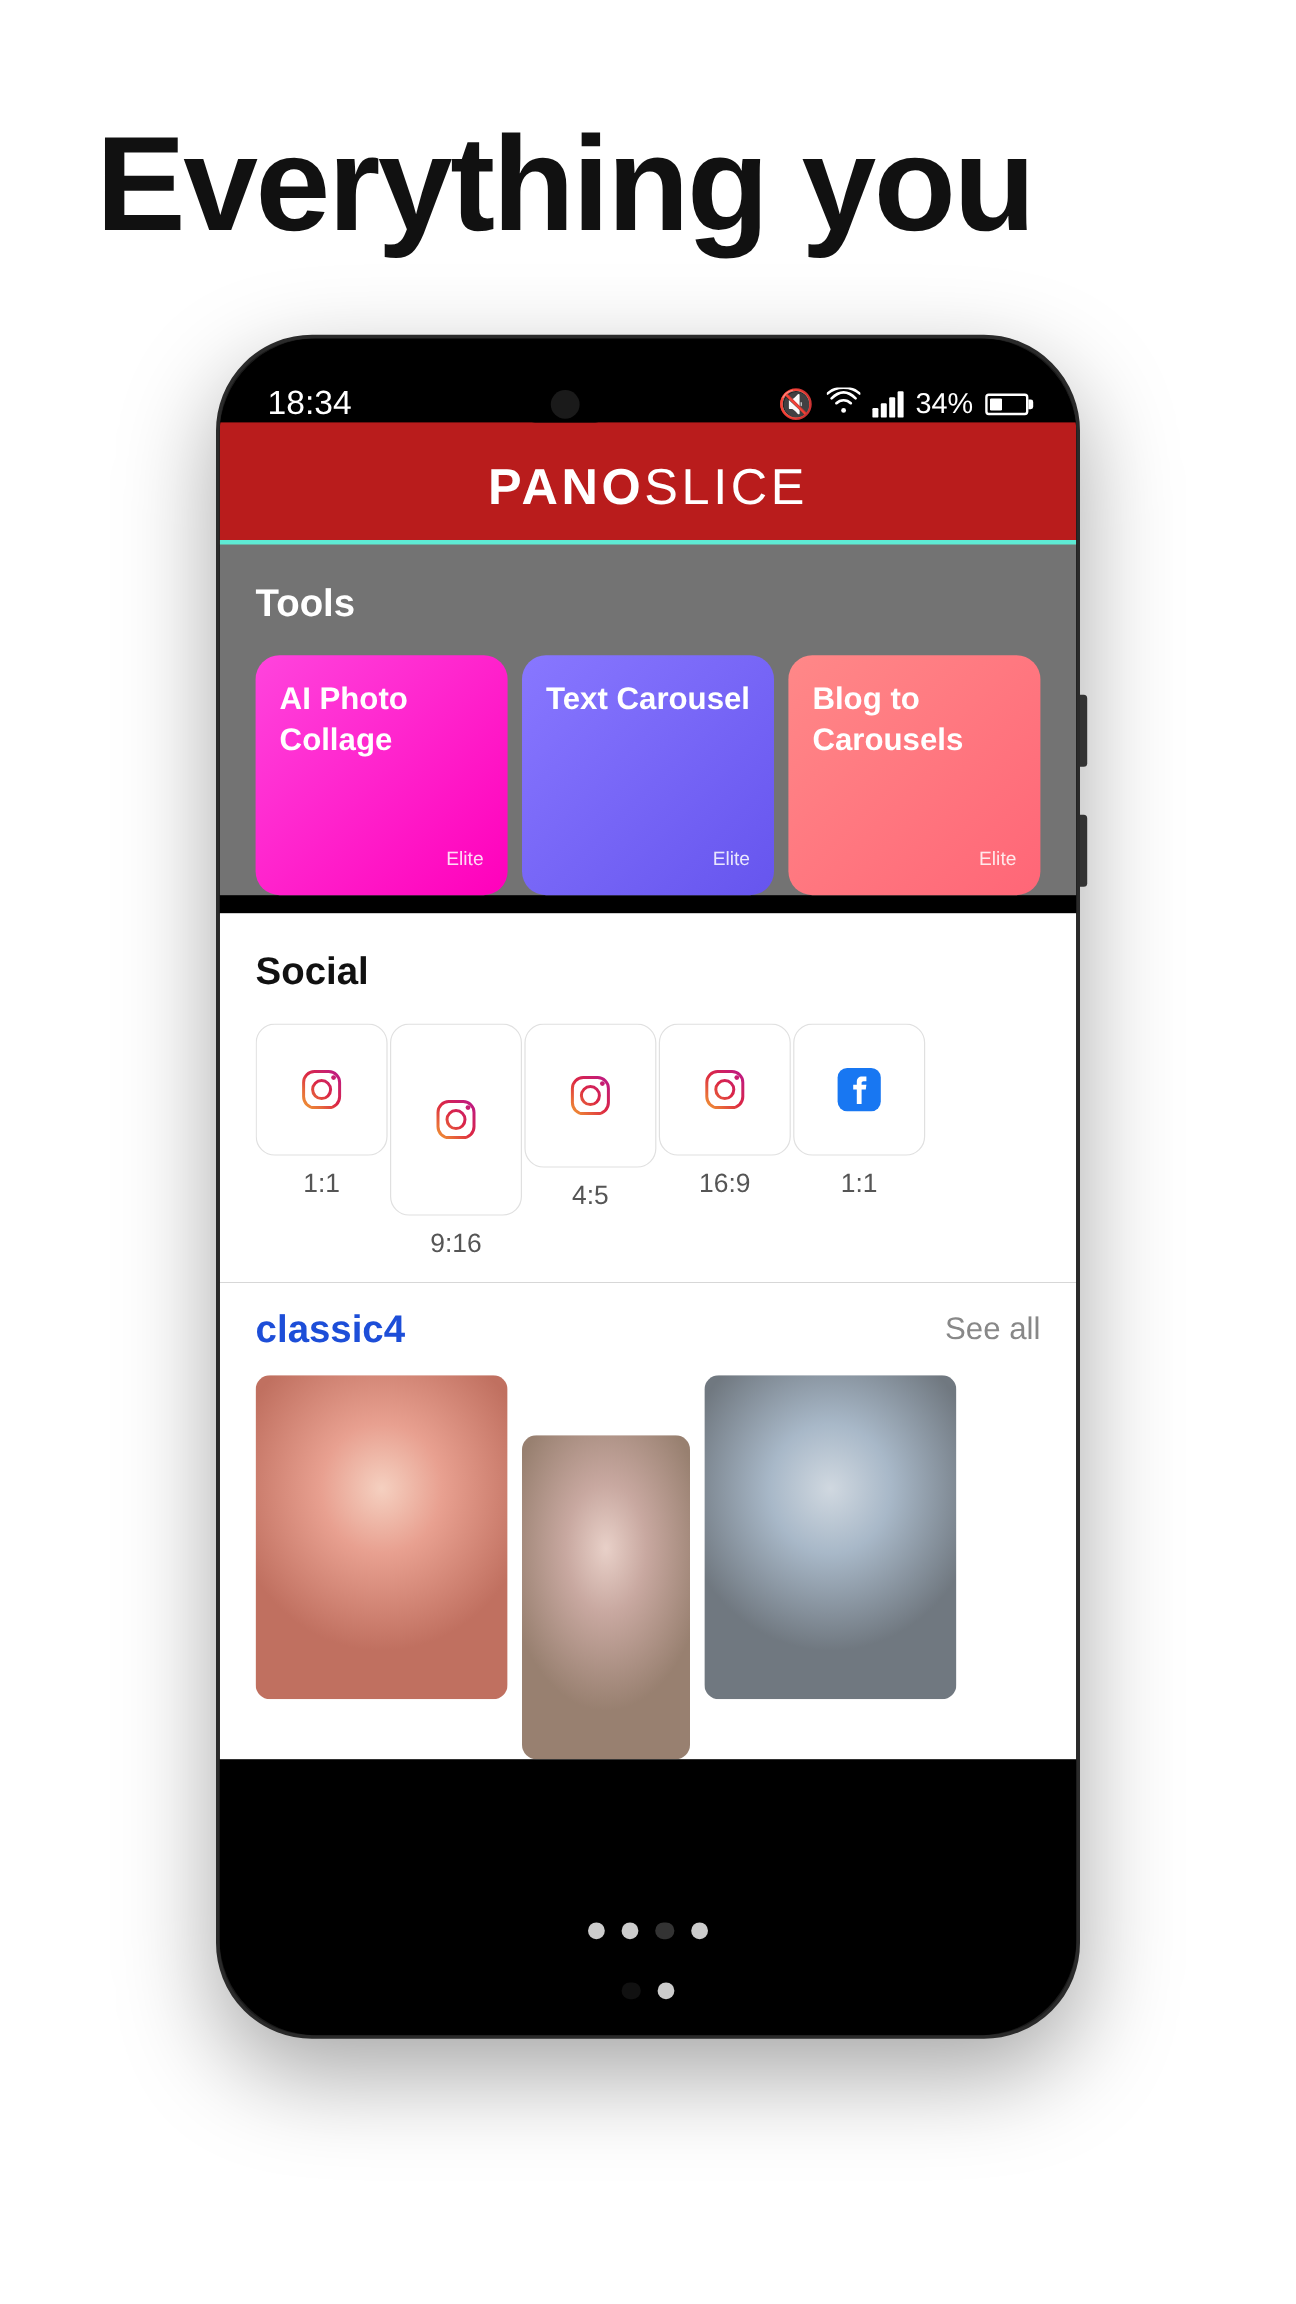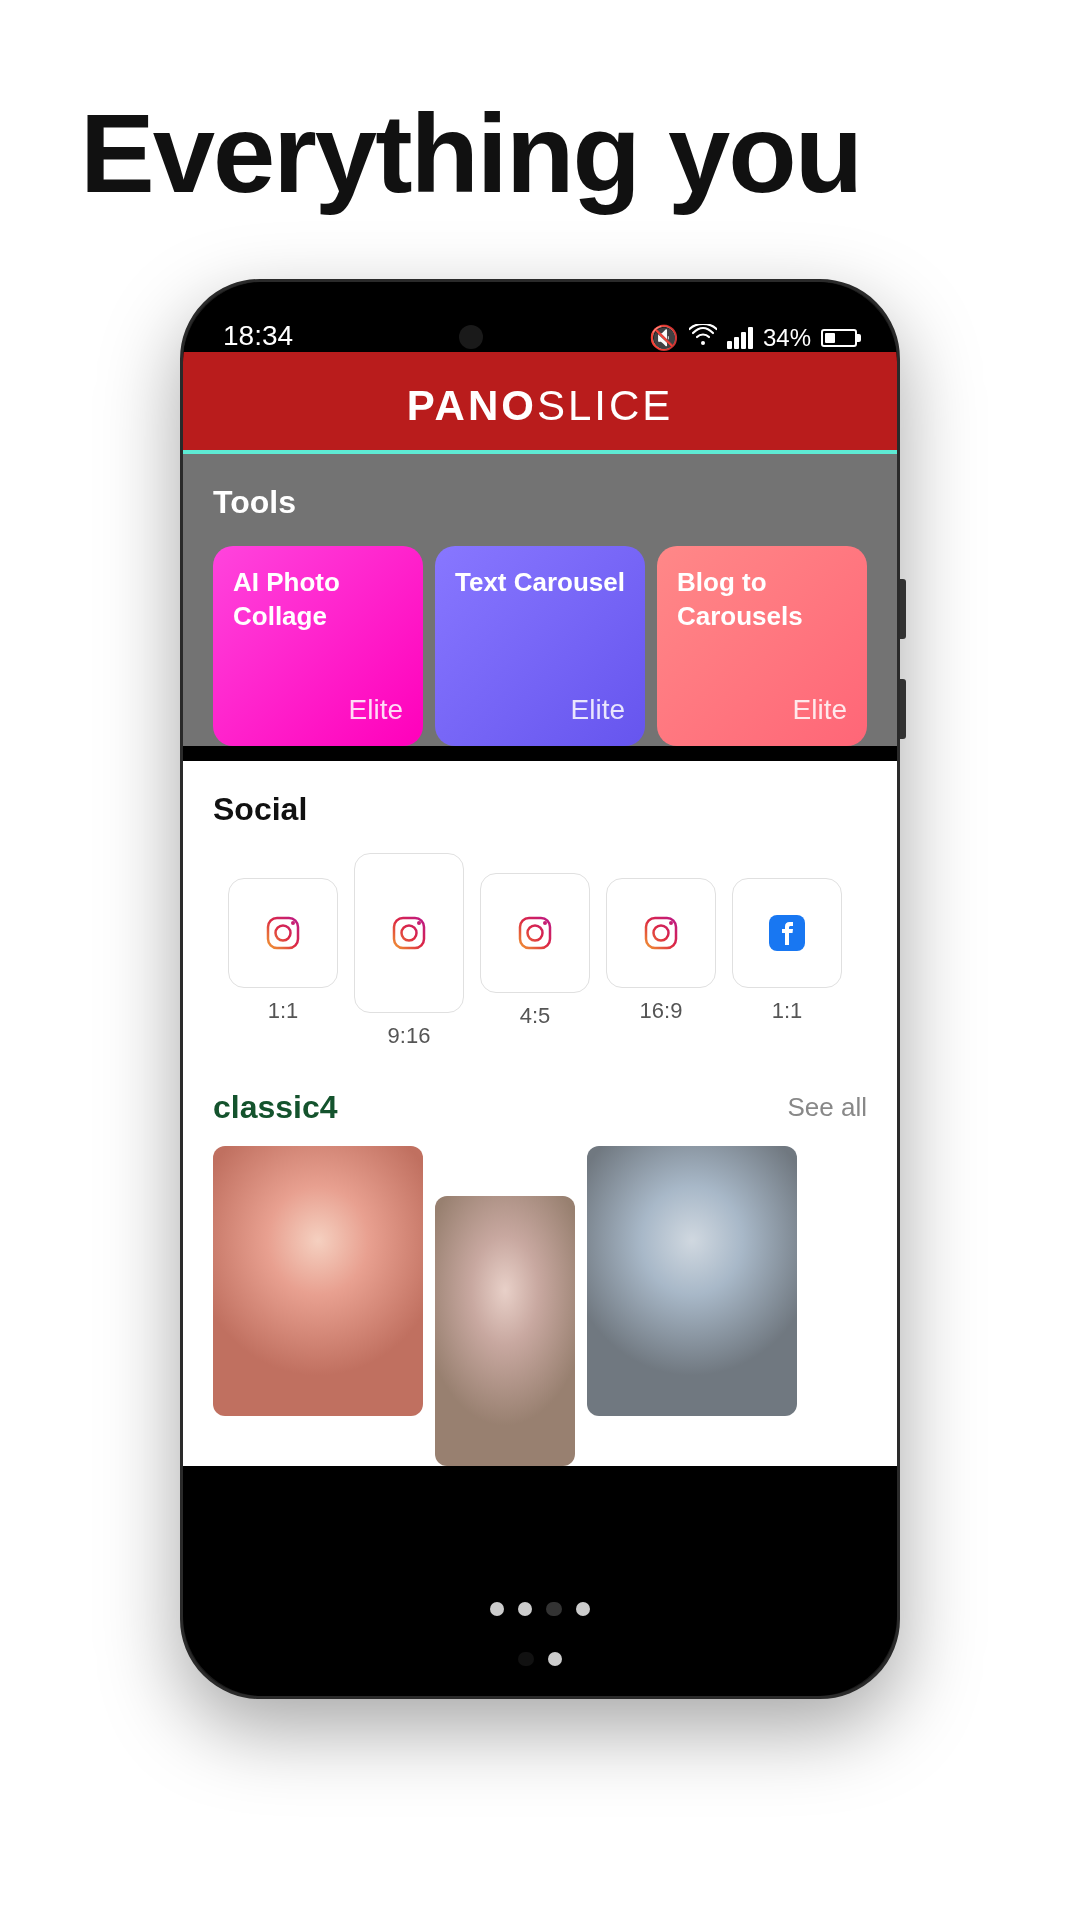--- a/index.html
+++ b/index.html
@@ -210,43 +210,42 @@
 
     .tool-card-name {
       color: #ffffff;
       font-size: 26px;
       font-weight: 600;
       line-height: 1.3;
     }
 
     .tool-card-badge {
       color: rgba(255,255,255,0.85);
-      font-size: 28px;
+      font-size: 16px;
       font-weight: 500;
       text-align: right;
     }
 
     
     .social-section {
       background: #ffffff;
       margin-top: 15px;
       padding: 30px 30px 20px;
       border-radius: 0;
     }
 
     .social-section .section-label {
       color: #111111;
     }
 
     .social-scroll {
       display: flex;
-      gap: 16px;
-      align-items: center;
+      gap: 2px;
+      align-items: flex-start;
       overflow: hidden;
-      margin-left: 15px;
     }
 
     .social-item {
       display: flex;
       flex-direction: column;
       align-items: center;
       gap: 10px;
       cursor: pointer;
     }
 
@@ -289,21 +288,21 @@
     }
 
     .classic-header {
       display: flex;
       align-items: center;
       justify-content: space-between;
       margin-bottom: 20px;
     }
 
     .classic-header .section-label {
-      color: #14532d;
+      color: #1d4ed8;
       margin-bottom: 0;
     }
 
     .see-all {
       color: #888888;
       font-size: 26px;
       cursor: pointer;
     }
 
     .classic-photos {

